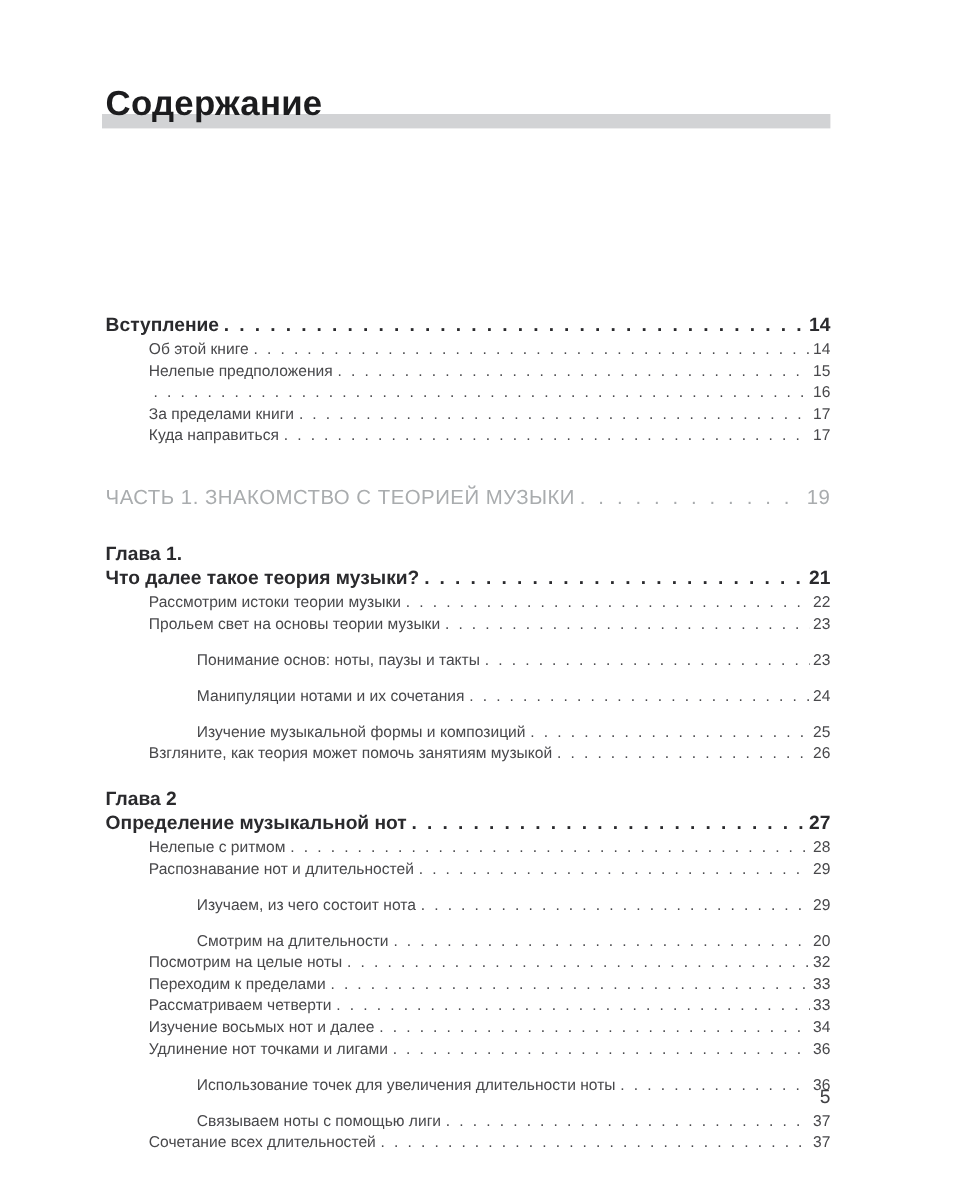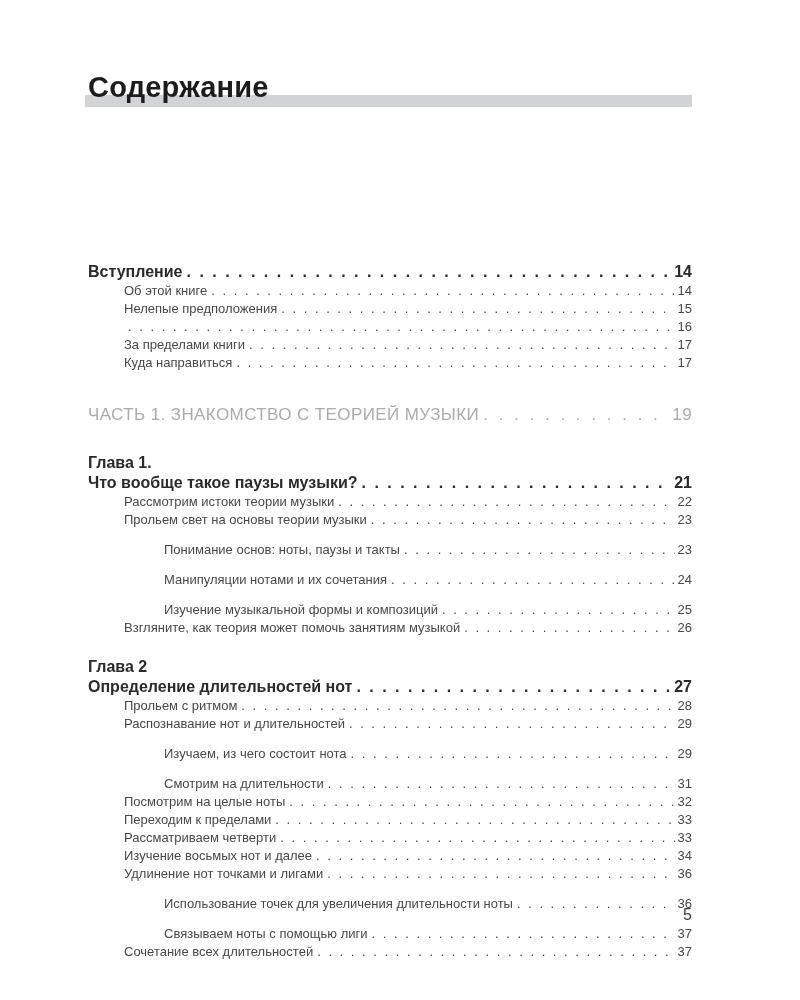--- a/index.html
+++ b/index.html
@@ -119,21 +119,21 @@
         <section class="toc-section kind-part">
           <div class="row part-row lvl0">
     <span class="label">ЧАСТЬ 1. ЗНАКОМСТВО С ТЕОРИЕЙ МУЗЫКИ</span>
     <span class="dots"></span>
     <span class="pg">19</span>
   </div>
         </section>
         <section class="toc-section kind-chapter">
           <div class="chapter-heading">Глава 1.</div>
           <div class="row title-row lvl0">
-    <span class="label">Что вообще такое паузы музыки?</span>
+    <span class="label">Что далее такое теория музыки?</span>
     <span class="dots"></span>
     <span class="pg">21</span>
   </div>
           <div class="row entry-row lvl1">
     <span class="label">Рассмотрим истоки теории музыки</span>
     <span class="dots"></span>
     <span class="pg">22</span>
   </div>
           <div class="row entry-row lvl1">
     <span class="label">Прольем свет на основы теории музыки</span>
@@ -157,43 +157,43 @@
   </div>
           <div class="row entry-row lvl1">
     <span class="label">Взгляните, как теория может помочь занятиям музыкой</span>
     <span class="dots"></span>
     <span class="pg">26</span>
   </div>
         </section>
         <section class="toc-section kind-chapter">
           <div class="chapter-heading">Глава 2</div>
           <div class="row title-row lvl0">
-    <span class="label">Определение длительностей нот</span>
+    <span class="label">Определение музыкальной нот</span>
     <span class="dots"></span>
     <span class="pg">27</span>
   </div>
           <div class="row entry-row lvl1">
-    <span class="label">Прольем с ритмом</span>
+    <span class="label">Нелепые с ритмом</span>
     <span class="dots"></span>
     <span class="pg">28</span>
   </div>
           <div class="row entry-row lvl1">
     <span class="label">Распознавание нот и длительностей</span>
     <span class="dots"></span>
     <span class="pg">29</span>
   </div>
           <div class="row entry-row lvl2">
     <span class="label">Изучаем, из чего состоит нота</span>
     <span class="dots"></span>
     <span class="pg">29</span>
   </div>
           <div class="row entry-row lvl2">
     <span class="label">Смотрим на длительности</span>
     <span class="dots"></span>
-    <span class="pg">31</span>
+    <span class="pg">20</span>
   </div>
           <div class="row entry-row lvl1">
     <span class="label">Посмотрим на целые ноты</span>
     <span class="dots"></span>
     <span class="pg">32</span>
   </div>
           <div class="row entry-row lvl1">
     <span class="label">Переходим к пределами</span>
     <span class="dots"></span>
     <span class="pg">33</span>

